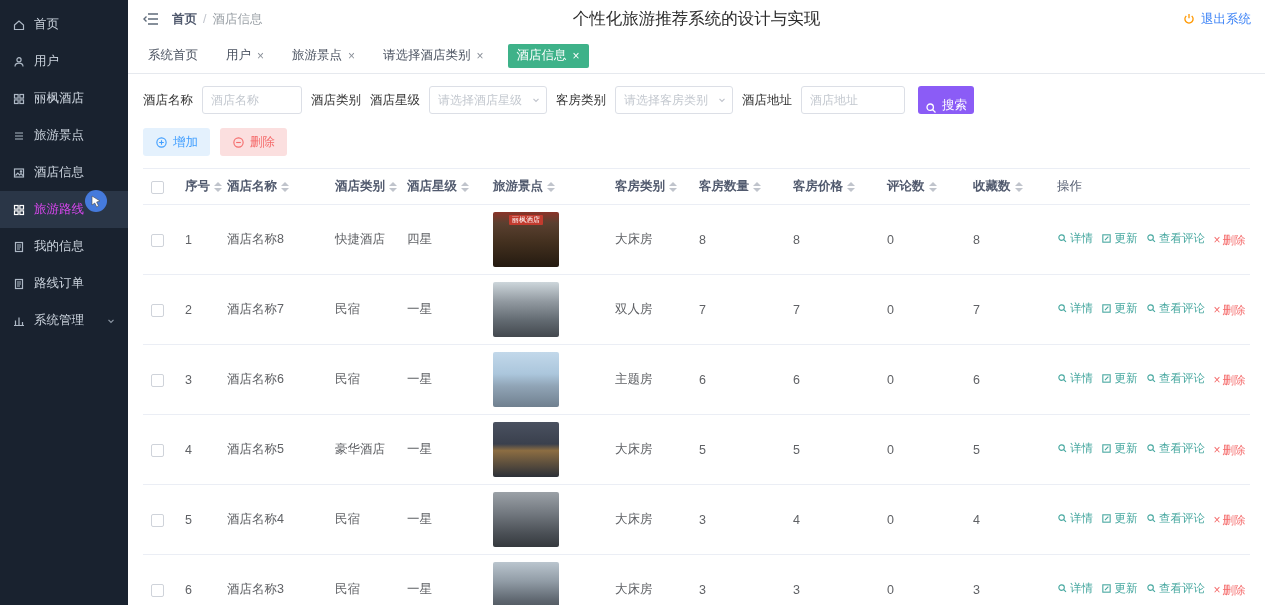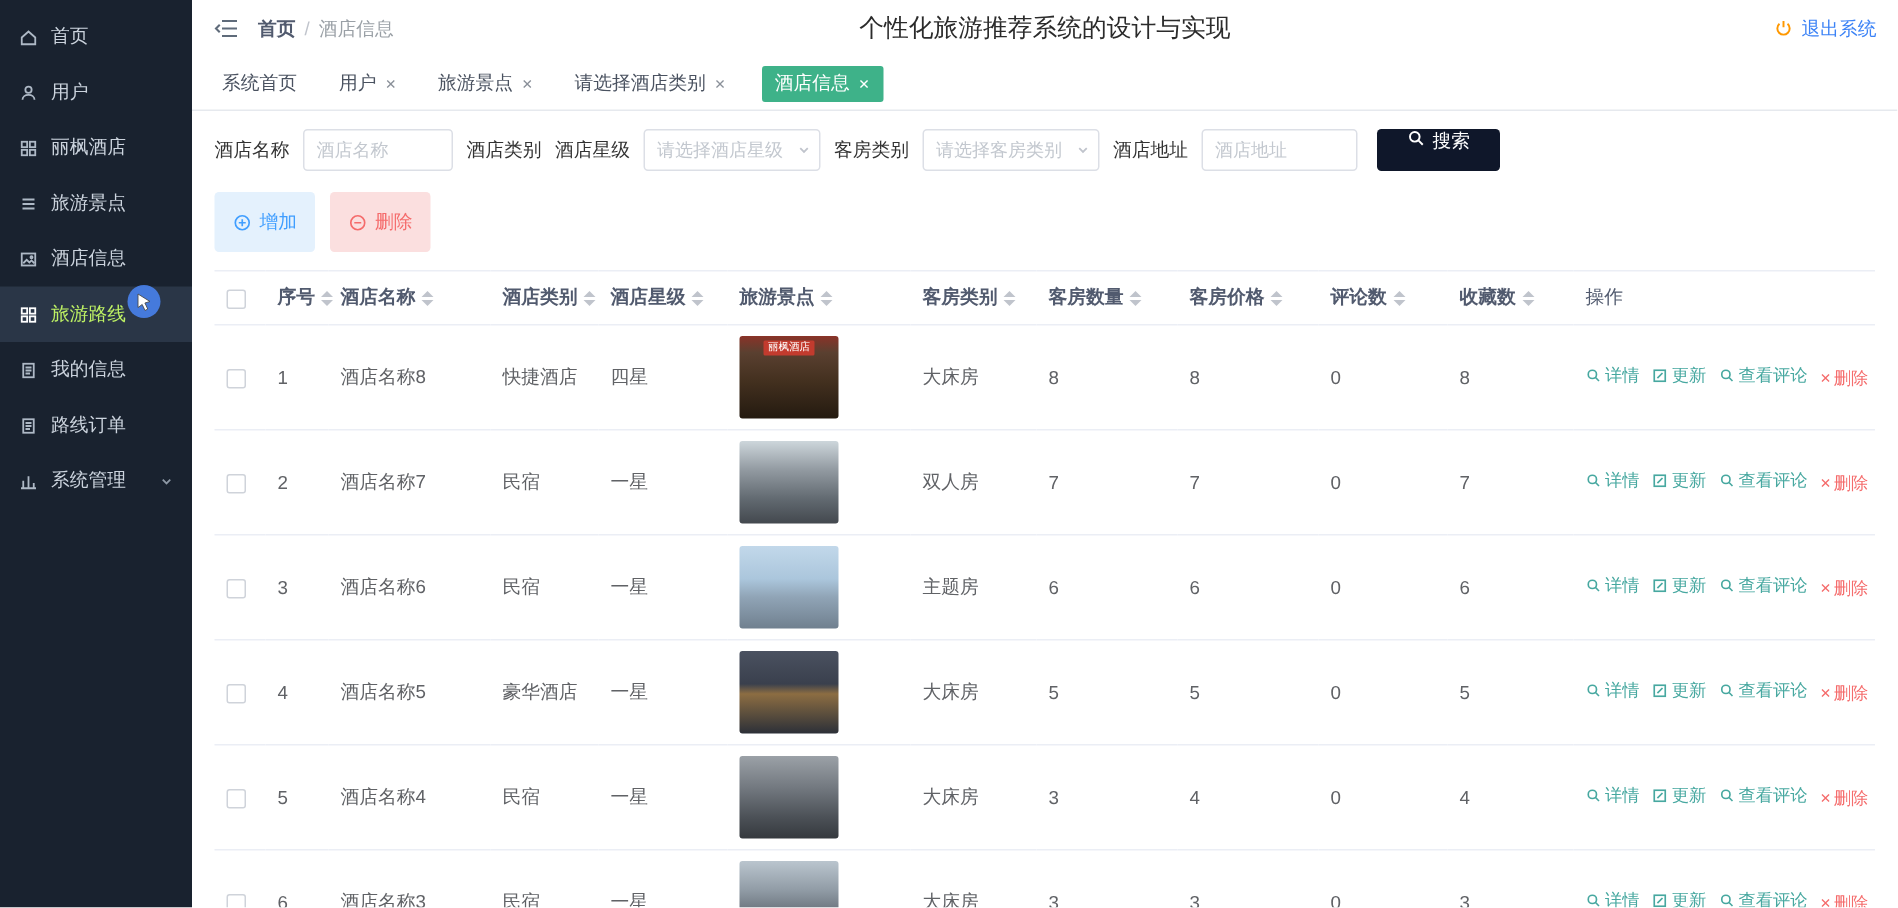--- a/index.html
+++ b/index.html
@@ -3,21 +3,21 @@
 <meta charset="utf-8">
 <style>
   * { box-sizing: border-box; margin: 0; padding: 0; }
   html,body { width:1265px; height:605px; overflow:hidden; }
   body { font-family:"Liberation Sans","DejaVu Sans",sans-serif; font-size:13px; color:#333; background:#fff; }
   .app { width:1265px; height:605px; display:flex; position:relative; overflow:hidden; }
 
   
   .sidebar { width:128px; flex-shrink:0; background:#19222f; padding-top:6px; }
   .side-item { height:37px; display:flex; align-items:center; gap:8px; padding:0 12px; cursor:pointer; color:#ccd4de; font-size:12.5px; }
-  .side-item.active { background:#2a3647; color:#bef264; }
+  .side-item.active { background:#2a3647; color:#d946ef; }
   .sicon { width:14px; height:14px; display:inline-flex; color:#aeb9c6; flex-shrink:0; }
   .side-item.active .sicon { color:#fff; }
   .sicon svg { width:14px; height:14px; }
   .chev { margin-left:auto; width:10px; height:10px; color:#8d98a5; display:inline-flex; }
   .chev svg { width:10px; height:10px; }
 
   
   .main { flex:1; min-width:0; display:flex; flex-direction:column; background:#fff; }
 
   .topbar { height:38px; flex-shrink:0; display:flex; align-items:center; padding:0 14px; position:relative; background:#fff; }
@@ -45,26 +45,26 @@
   .filters { display:flex; align-items:center; gap:9px; padding:2px 0 12px; white-space:nowrap; }
   .flabel { font-size:12.5px; color:#333; }
   .finput { height:28px; border:1px solid #dcdfe6; border-radius:3px; padding:0 8px; font-size:12px; color:#606266; outline:none; background:#fff; }
   .finput::placeholder { color:#c3c8cf; }
   .w-name { width:100px; }
   .w-addr { width:104px; }
   .fselect { position:relative; display:inline-flex; }
   .fselect .finput { width:118px; padding-right:20px; cursor:pointer; }
   .fselect .caret { position:absolute; right:6px; top:50%; transform:translateY(-50%); width:10px; height:10px; color:#c0c4cc; display:inline-flex; pointer-events:none; }
   .fselect .caret svg { width:10px; height:10px; }
-  .btn-search { height:28px; border:none; border-radius:3px; background:#0f172a; color:#fff; font-size:12.5px; padding:0 20px; display:inline-flex; align-items:flex-start; gap:5px; cursor:pointer; margin-left:4px; }
+  .btn-search { height:28px; border:none; border-radius:3px; background:#8b5cf6; color:#fff; font-size:12.5px; padding:0 7px; display:inline-flex; align-items:flex-end; gap:5px; cursor:pointer; margin-left:4px; }
   .btn-search .ic { width:12px; height:12px; display:inline-flex; }
   .btn-search .ic svg { width:12px; height:12px; }
 
   .toolbar { display:flex; gap:10px; padding:2px 0 12px; }
-  .btn-add, .btn-del { height:40px; border:none; border-radius:3px; font-size:12.5px; padding:0 12px; display:inline-flex; align-items:center; gap:5px; cursor:pointer; }
+  .btn-add, .btn-del { height:28px; border:none; border-radius:3px; font-size:12.5px; padding:0 12px; display:inline-flex; align-items:center; gap:5px; cursor:pointer; }
   .btn-add { background:#e4f1fd; color:#409eff; }
   .btn-del { background:#fbdfdf; color:#f56c6c; }
   .bicon { width:13px; height:13px; display:inline-flex; }
   .bicon svg { width:13px; height:13px; }
 
   
   table { width:100%; border-collapse:collapse; table-layout:fixed; border-top:1px solid #ebeef5; }
   th { text-align:left; font-weight:500; color:#515a6e; font-size:12.5px; padding:9px 8px; border-bottom:1px solid #ebeef5; white-space:nowrap; }
   td { padding:6px 8px; border-bottom:1px solid #ebeef5; font-size:12.5px; color:#606266; height:70px; vertical-align:middle; white-space:nowrap; }
   .thc { display:inline-flex; align-items:center;font-weight:bold; }

